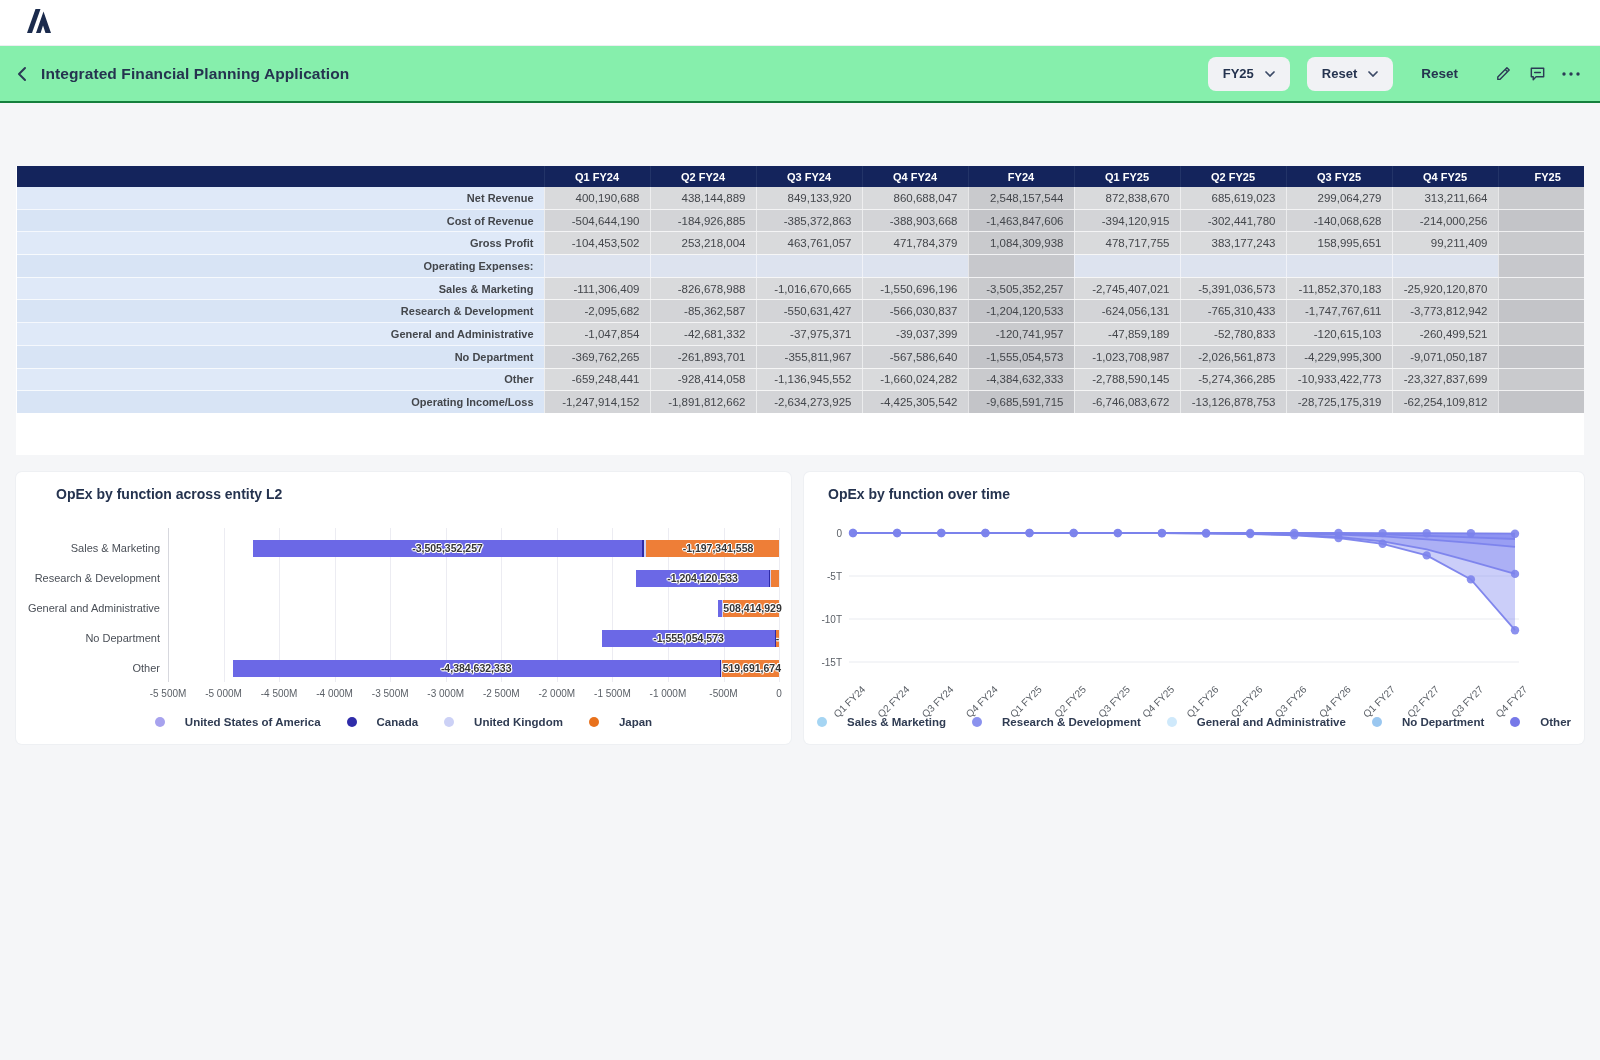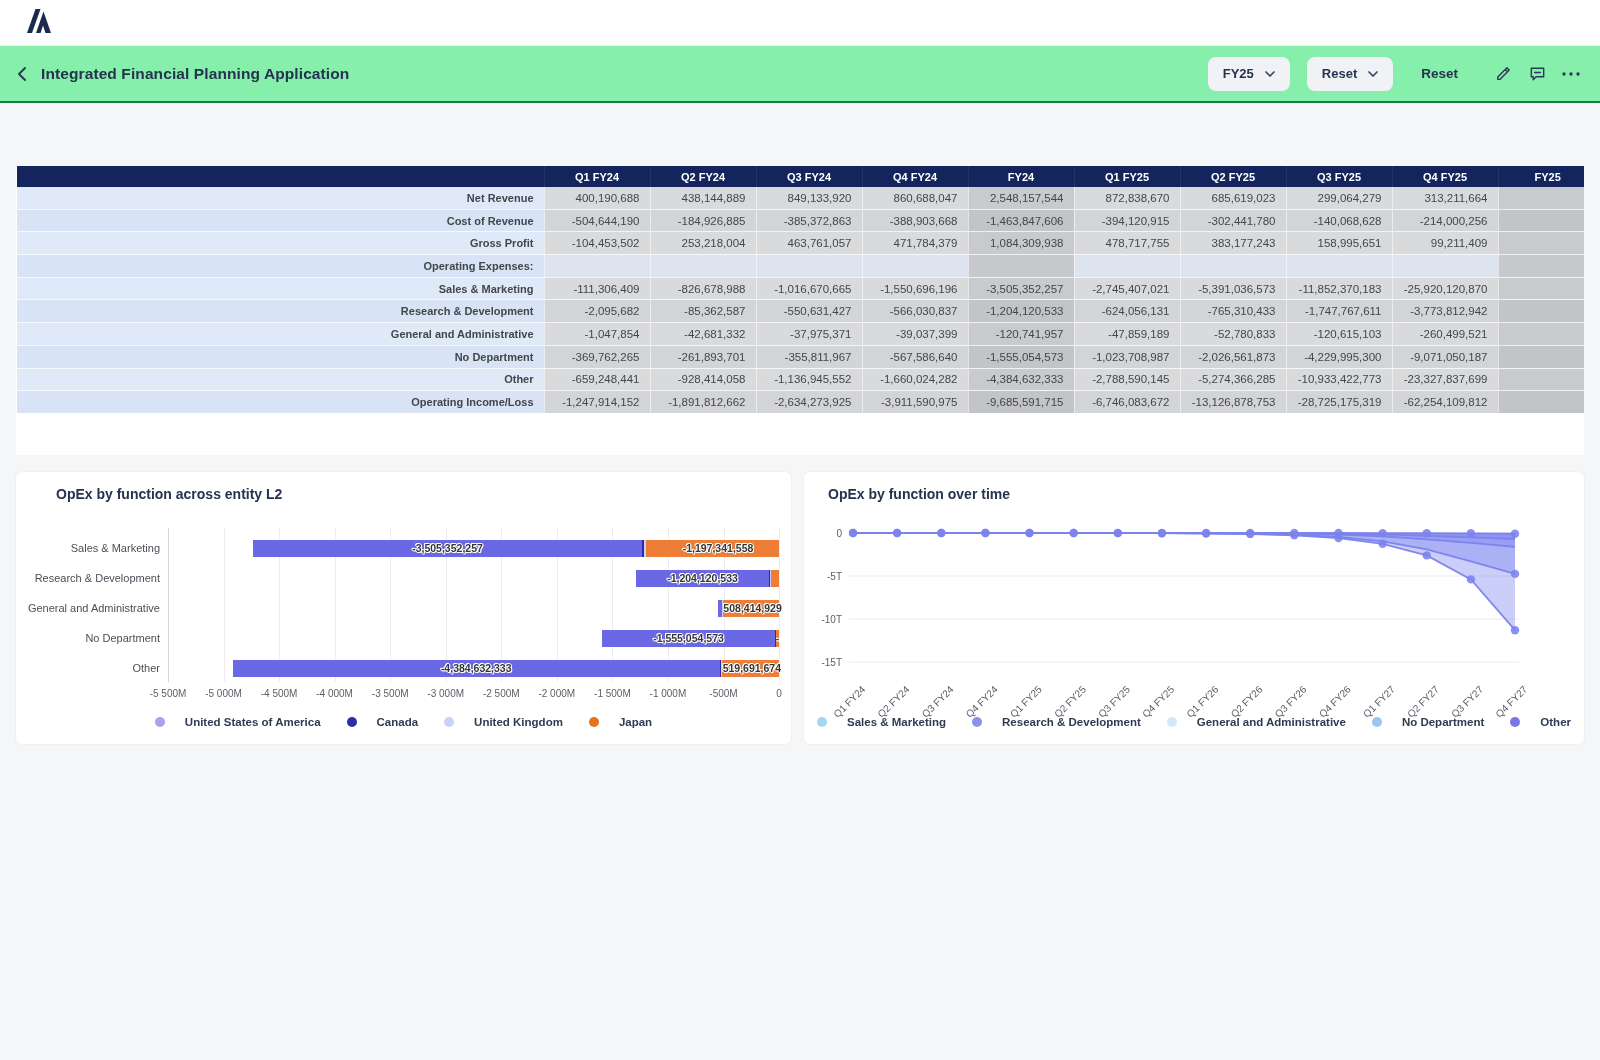--- a/index.html
+++ b/index.html
@@ -245,21 +245,21 @@
           <td class="q ">-5,274,366,285</td>
           <td class="q ">-10,933,422,773</td>
           <td class="q ">-23,327,837,699</td>
           <td class="fy lastcol">-42,324,21</td>
         </tr>
         <tr class="even">
           <td class="rowlabel ">Operating Income/Loss</td>
           <td class="q ">-1,247,914,152</td>
           <td class="q ">-1,891,812,662</td>
           <td class="q ">-2,634,273,925</td>
-          <td class="q ">-3,911,590,975</td>
+          <td class="q ">-4,425,305,542</td>
           <td class="fy ">-9,685,591,715</td>
           <td class="q ">-6,746,083,672</td>
           <td class="q ">-13,126,878,753</td>
           <td class="q ">-28,725,175,319</td>
           <td class="q ">-62,254,109,812</td>
           <td class="fy lastcol">-110,852,24</td>
         </tr>
       </tbody>
   </table>
 </div>

